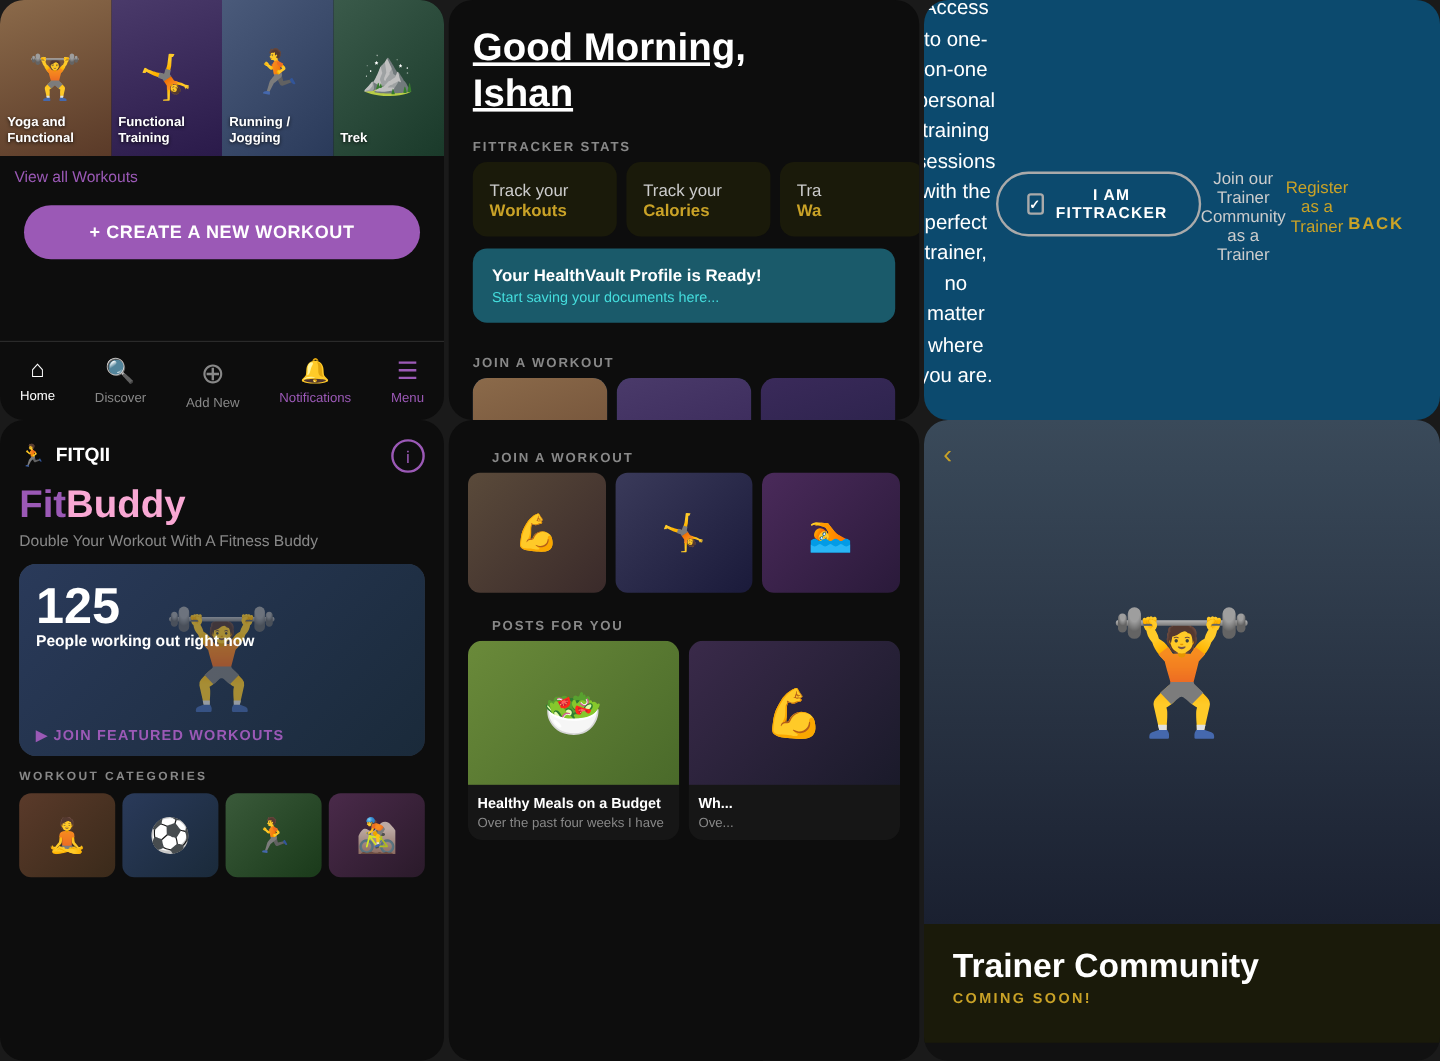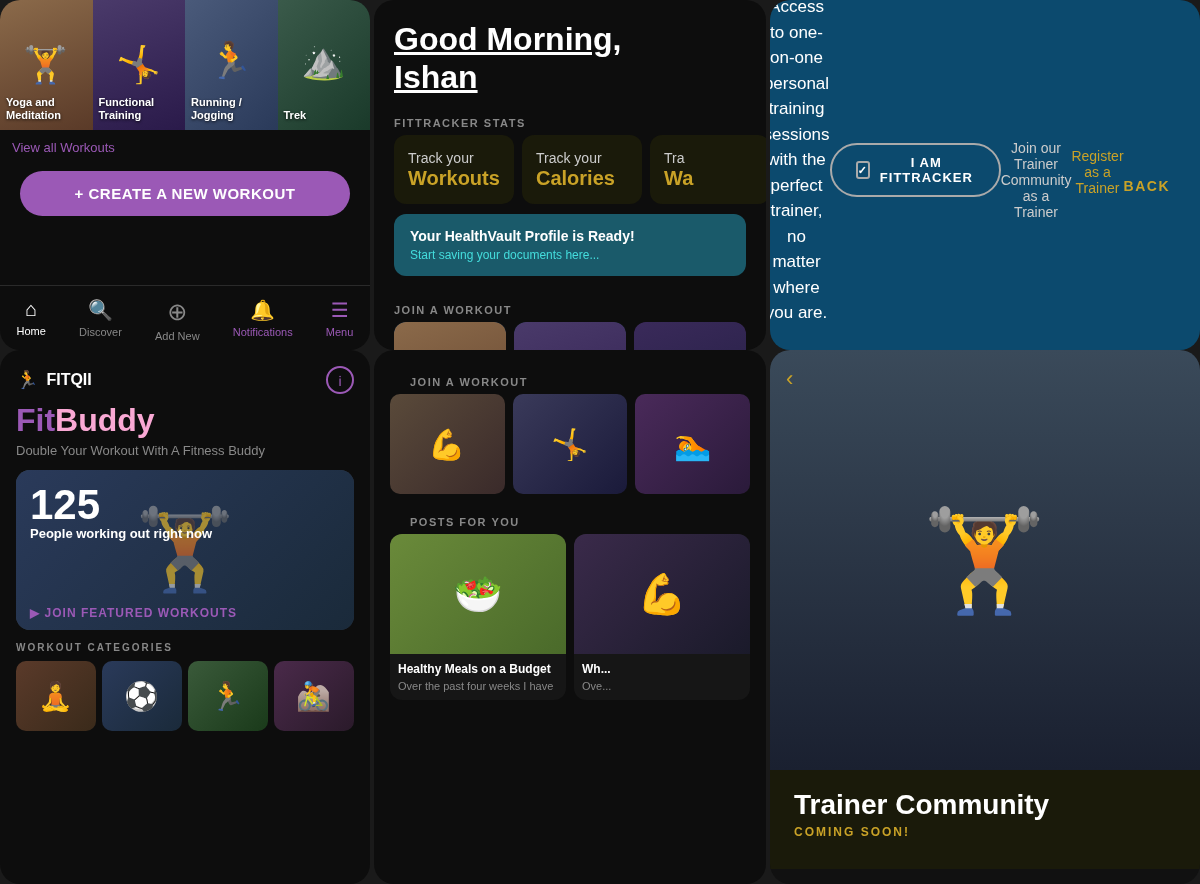--- a/index.html
+++ b/index.html
@@ -134,21 +134,21 @@
       flex: 1;
       min-width: 120px;
     }
     .stat-card-label {
       font-size: 14px;
       color: #ccc;
       line-height: 1.3;
     }
     .stat-card-highlight {
       color: #c9a227;
-      font-size: 20px;
+      font-size: 14px;
       font-weight: 600;
     }
     .healthvault-card {
       background: #1a5a6a;
       border-radius: 12px;
       margin: 0 20px 18px;
       padding: 14px 16px;
     }
     .healthvault-title {
       font-size: 14px;
@@ -430,21 +430,21 @@
       font-size: 100px;
     }
   </style>
 </head>
 <body>
 
 <div class="panel panel-top-left">
   <div class="workout-categories-strip">
     <div class="category-item person-silhouette-1">
       <span class="category-label">Yoga and
-Meditation</span>
+Functional</span>
     </div>
     <div class="category-item person-silhouette-2">
       <span class="category-label">Functional
 Training</span>
     </div>
     <div class="category-item" style="background:linear-gradient(135deg,#4a5a7a,#2a3a5a); position:relative;">
       <div style="position:absolute;top:50%;left:50%;transform:translate(-50%,-60%);font-size:36px;">🏃</div>
       <span class="category-label">Running /<br>Jogging</span>
     </div>
     <div class="category-item" style="background:linear-gradient(135deg,#3a5a4a,#1a3a2a);position:relative;">

